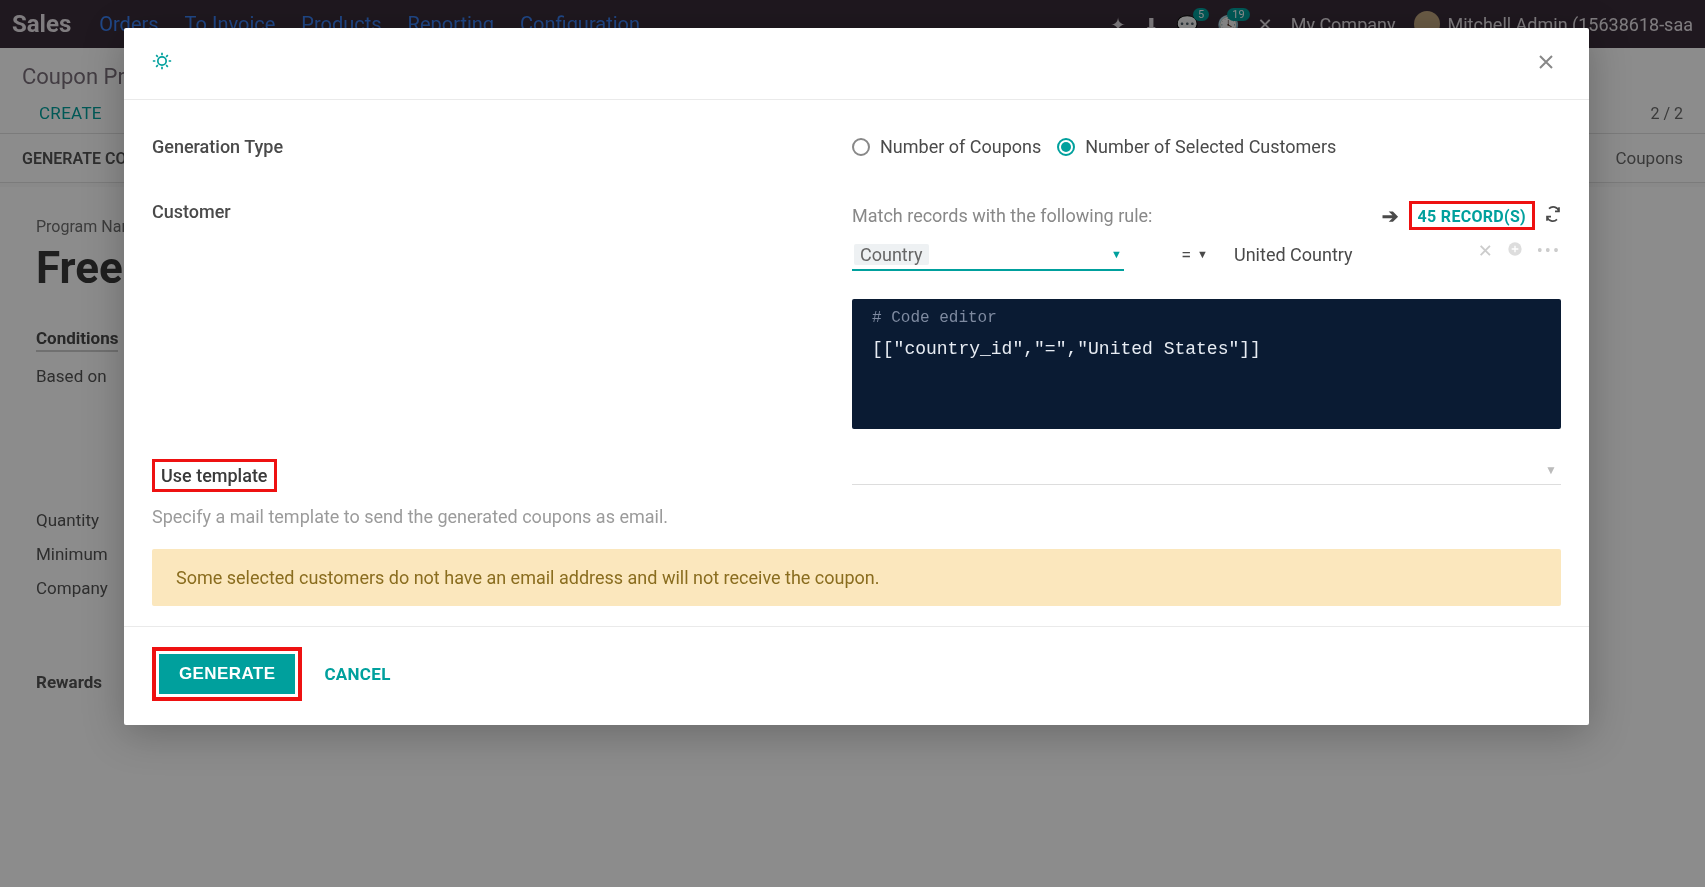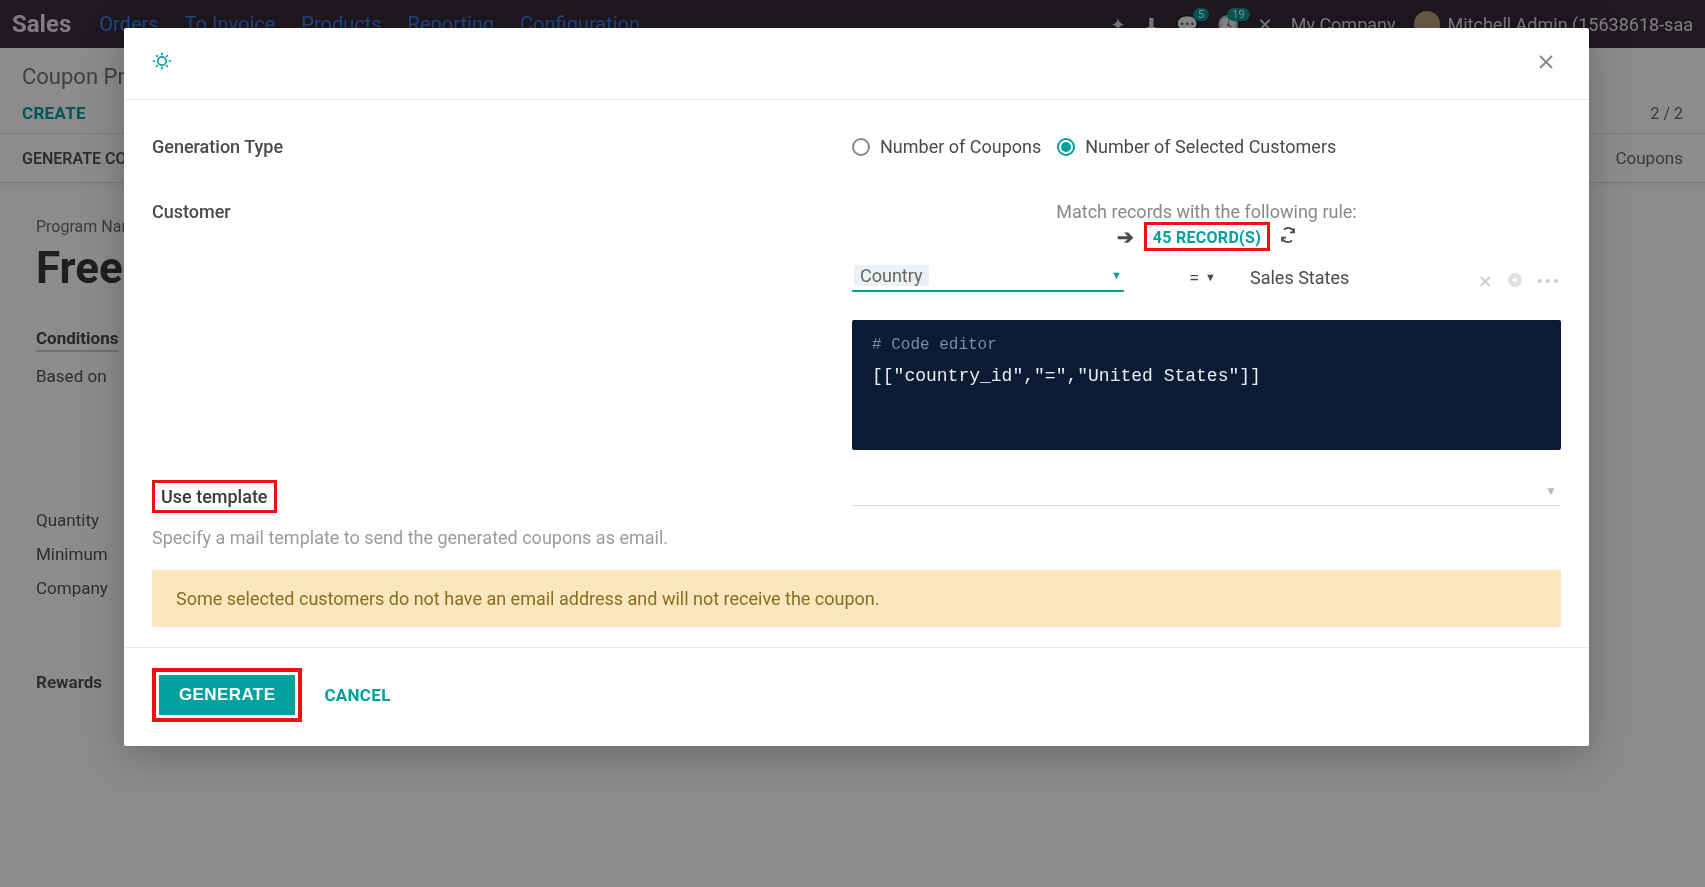--- a/index.html
+++ b/index.html
@@ -47,21 +47,21 @@
   .sub-header {
     background: #fff;
     padding: 16px 22px 10px;
     border-bottom: 1px solid #e0e0e0;
     position: relative;
     z-index: 1;
   }
   .breadcrumb { font-size: 22px; color:#7a6f7a; display:flex; align-items:center; gap:12px;}
   .breadcrumb .crumb { cursor:pointer; }
   .toolbar-row { display:flex; align-items:center; justify-content:space-between; margin-top:14px;}
-  .btn-create { color:#00a09d; font-weight:700; font-size:17px; letter-spacing:0.3px; }
+  .btn-create { color:#00a09d; font-weight:400; font-size:17px; letter-spacing:0.3px;margin-left:17px; }
   .pager { color:#6a6a6a; font-size:16px; }
 
   .statusbar {
     background:#fff;
     border-bottom:1px solid #e0e0e0;
     padding: 14px 22px;
     position:relative; z-index:1;
     display:flex; align-items:center; justify-content:space-between;
   }
   .btn-gen-coupon { color:#555; font-weight:600; font-size:16px; }
@@ -112,42 +112,42 @@
   .radio { display:flex; align-items:center; gap:10px; cursor:pointer; }
   .radio-circle {
     width:18px; height:18px; border:2px solid #888; border-radius:50%;
     display:flex; align-items:center; justify-content:center;
   }
   .radio.selected .radio-circle { border-color:#00a09d; }
   .radio.selected .radio-circle::after {
     content:""; width:10px; height:10px; background:#00a09d; border-radius:50%;
   }
 
-  .match-text { color:#888; font-size:18px; margin-bottom: 4px; display:flex; align-items:center; justify-content:space-between;flex-direction:column;}
+  .match-text { color:#888; font-size:18px; margin-bottom: 4px; display:flex; align-items:center; justify-content:space-between;}
   .records-right { display:flex; align-items:center; gap:10px;}
   .records-count { color:#00a09d; font-weight:700; font-size:16px; letter-spacing:0.3px; padding:4px 2px;}
   .records-box { border:3px solid #e11; padding:1px 4px; display:inline-block; }
 
-  .domain-builder { display:flex; align-items:flex-end; gap:24px; margin-top:10px;}
+  .domain-builder { display:flex; align-items:flex-start; gap:16px; margin-top:10px;}
   .field-select {
     flex:0 0 272px; border-bottom:2px solid #00a09d; padding:4px 2px;
     display:flex; align-items:center; justify-content:space-between; color:#666; font-size:18px;
   }
   .chip { background:#eef1f3; padding:0 6px; border-radius:2px;}
   .op-select { width:70px; color:#4a4a4a; font-size:18px; padding:4px 2px; display:flex; align-items:center; gap:6px; justify-content:flex-end;}
   .value-text { color:#4a4a4a; font-size:18px; padding:4px 2px; margin-left:6px;}
   .domain-actions { margin-left:auto; display:flex; align-items:center; gap:14px; color:#bbb; font-size:18px;}
 
   .code-editor {
     margin-top: 28px;
     background:#0a1b33;
     color:#e7ecf3;
     font-family: "Courier New", monospace;
     font-size:18px;
-    padding:16px 20px 44px;
+    padding:10px 20px 44px;
     border-radius:2px;
     min-height:130px;
   }
   .code-editor .comment { color:#7e8aa0; margin-bottom:12px; font-size:16px;}
 
   .template-row { margin-top: 30px; display:flex; align-items:flex-start;}
   .template-left { width:700px; }
   .template-label { font-size:18px; color:#3a3a3a; font-weight:500; display:inline-block;}
   .red-box { border:3px solid #e11; padding:3px 6px; display:inline-block;}
   .template-hint { color:#9b9b9b; font-size:18px; margin-top:14px;}
@@ -295,21 +295,21 @@
 
         <div class="domain-builder">
           <div class="field-select">
             <span class="chip">Country</span>
             <span class="caret-down">▼</span>
           </div>
           <div class="op-select">
             <span>=</span>
             <span class="caret-down dark">▼</span>
           </div>
-          <span class="value-text">Sales States</span>
+          <span class="value-text">United Country</span>
           <div class="domain-actions">
             <span style="color:#ccc;">✕</span>
             <span style="color:#ccc;">
               <svg width="16" height="16" viewBox="0 0 24 24">
                   <circle cx="12" cy="12" r="10" fill="#ddd"></circle>
                   <path d="M12 7v10M7 12h10" stroke="#fff" stroke-width="2"></path>
                 </svg>
             </span>
             <span style="color:#ccc; letter-spacing:2px;">•••</span>
           </div>

